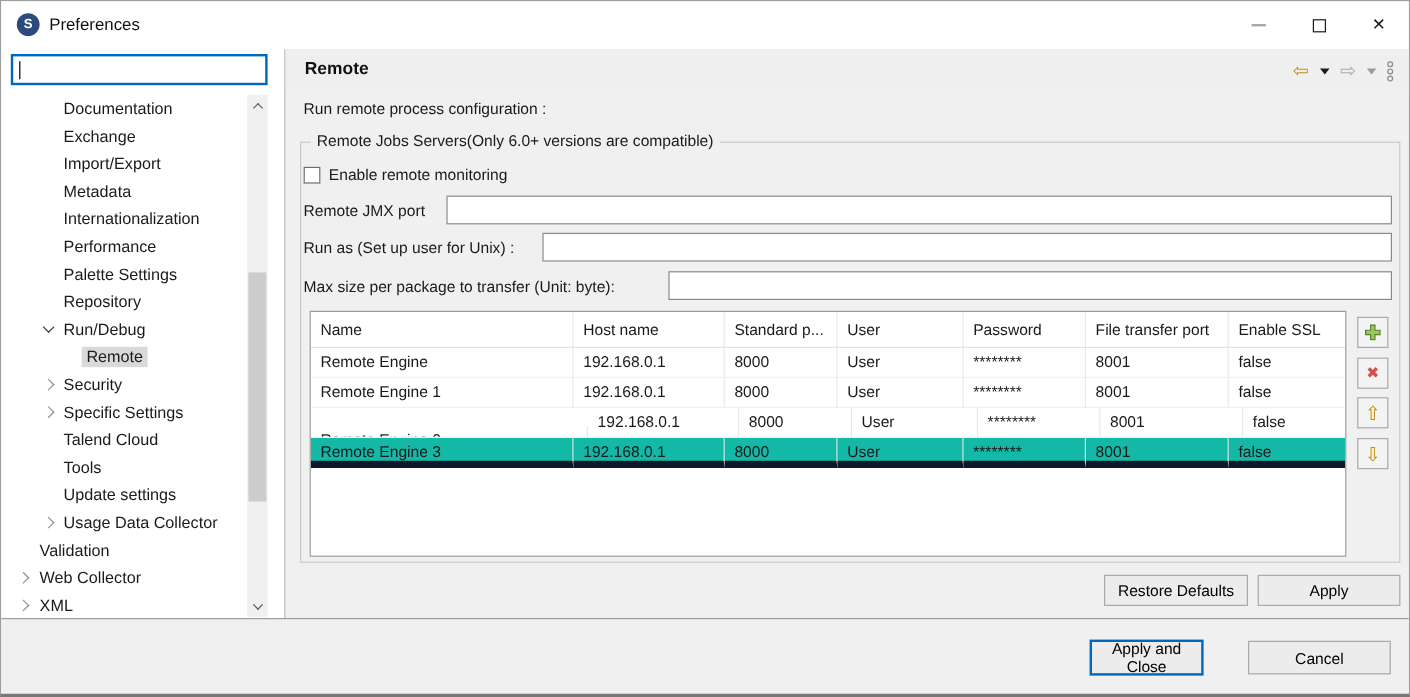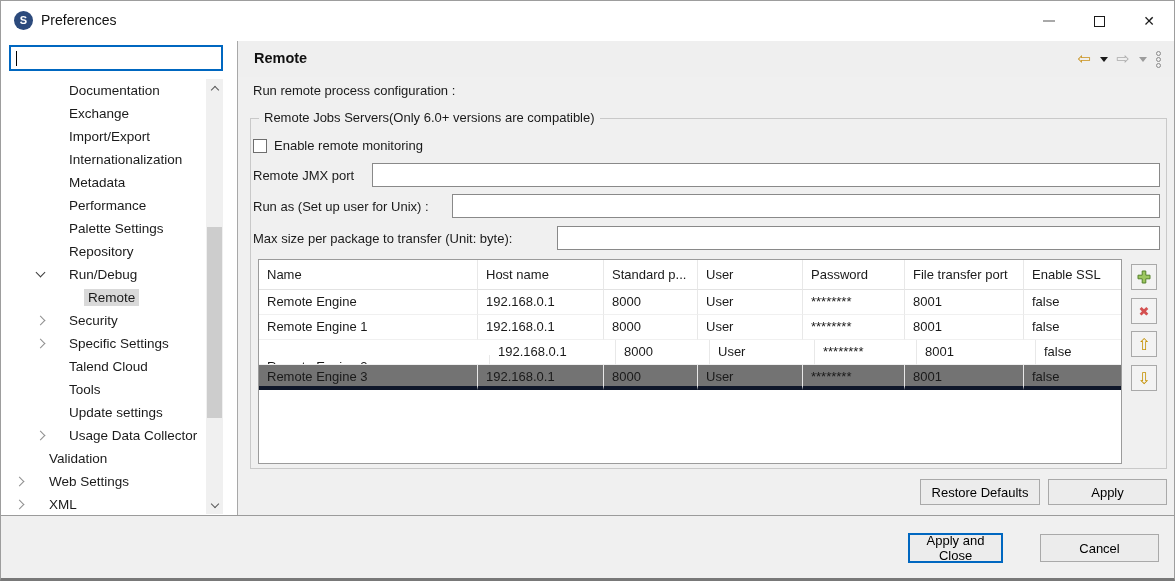--- a/index.html
+++ b/index.html
@@ -22,21 +22,21 @@
 
   
   .body{ position:relative; height:474px; display:flex; }
 
   .sidebar{ position:relative; width:237px; background:#ffffff; border-right:1px solid #a8a8a8; }
   .filter-box{ position:absolute; left:8px; top:4px; width:214px; height:26px; background:#fff;
     border:2px solid #0067c0; }
   .text-caret{ position:absolute; left:5px; top:4px; width:1px; height:15px; background:#000; }
 
   .tree{ position:absolute; left:0; top:38px; width:205px; }
-  .tree-item{ position:relative; height:23px; line-height:23px; white-space:nowrap; cursor:default;padding-left:16px; }
+  .tree-item{ position:relative; height:23px; line-height:23px; white-space:nowrap; cursor:default; }
   .tree-label{ font-size:13.5px; padding:1px 4px; }
   .tree-label.selected{ background:#d9d9d9; }
   .lvl0 .tree-label{ margin-left:28px; } .lvl1 .tree-label{ margin-left:48px; } .lvl2 .tree-label{ margin-left:67px; }
   .chev{ position:absolute; top:8px; width:7px; height:7px; }
   .lvl0 .chev{ left:15px; } .lvl1 .chev{ left:36px; }
   .chev.collapsed{ border-right:1.6px solid #8f8f8f; border-bottom:1.6px solid #8f8f8f; transform:rotate(-45deg); }
   .chev.expanded{ border-right:1.6px solid #3c3c3c; border-bottom:1.6px solid #3c3c3c; transform:rotate(45deg); top:6px; }
 
   .vscroll{ position:absolute; left:205px; top:38px; width:17px; height:435px; background:#f0f0f0; }
   .scroll-arrow{ position:absolute; left:0; width:17px; height:17px; display:flex; align-items:center; justify-content:center; }
@@ -72,21 +72,21 @@
   .lbl-runas{ left:15px; top:122px; } .inp-runas{ left:214px; top:117px; width:708px; }
   .lbl-max{ left:15px; top:154px; } .inp-max{ left:319px; top:149px; width:603px; }
 
   
   .table{ position:absolute; left:20px; top:182px; width:864px; height:205px; background:#fff; border:1px solid #9b9b9b; overflow:hidden; }
   .t-row{ display:flex; }
   .t-head{ height:30px; }
   .t-head .cell{ line-height:29px; border-bottom:1px solid #e2e2e2; }
   .t-body-row{ height:25px; }
   .t-body-row .cell{ line-height:24px; border-bottom:1px solid #f0f0f0; }
-  .t-body-row.selected .cell{ background:#737373; border-bottom:4px solid #0f172a; }
+  .t-body-row.selected .cell{ background:#14b8a6; border-bottom:6px solid #0f172a; }
   .cell{ padding-left:8px; border-right:1px solid #e8e8e8; white-space:nowrap; overflow:hidden; }
   .cell:last-child{ border-right:none; flex:1; }
 
   .action-btn{ position:absolute; left:893px; width:26px; height:26px; background:#f3f3f3; border:1px solid #a9a9a9;
     display:flex; align-items:center; justify-content:center; }
   .ab-add{ top:187px; } .ab-del{ top:221px; } .ab-up{ top:254px; } .ab-down{ top:288px; }
   .icon-del{ color:#d45050; font-size:13px; font-weight:bold; font-family:"DejaVu Sans",sans-serif; }
   .icon-move{ color:#c49000; font-size:16px; font-family:"DejaVu Sans",sans-serif; }
 
   .push-btn{ position:absolute; height:26px; background:#ececec; border:1px solid #a9a9a9; font:inherit;
@@ -124,35 +124,35 @@
   <div class="body">
 
     <div class="sidebar">
       <div class="filter-box">
         <span class="text-caret"></span>
       </div>
       <div class="tree" id="tree">
           <div class="tree-item lvl1"><span class="tree-label">Documentation</span></div>
           <div class="tree-item lvl1"><span class="tree-label">Exchange</span></div>
           <div class="tree-item lvl1"><span class="tree-label">Import/Export</span></div>
+          <div class="tree-item lvl1"><span class="tree-label">Metadata</span></div>
           <div class="tree-item lvl1"><span class="tree-label">Internationalization</span></div>
-          <div class="tree-item lvl1"><span class="tree-label">Metadata</span></div>
           <div class="tree-item lvl1"><span class="tree-label">Performance</span></div>
           <div class="tree-item lvl1"><span class="tree-label">Palette Settings</span></div>
           <div class="tree-item lvl1"><span class="tree-label">Repository</span></div>
           <div class="tree-item lvl1"><span class="chev expanded"></span><span class="tree-label">Run/Debug</span></div>
           <div class="tree-item lvl2"><span class="tree-label selected">Remote</span></div>
           <div class="tree-item lvl1"><span class="chev collapsed"></span><span class="tree-label">Security</span></div>
           <div class="tree-item lvl1"><span class="chev collapsed"></span><span class="tree-label">Specific Settings</span></div>
           <div class="tree-item lvl1"><span class="tree-label">Talend Cloud</span></div>
           <div class="tree-item lvl1"><span class="tree-label">Tools</span></div>
           <div class="tree-item lvl1"><span class="tree-label">Update settings</span></div>
           <div class="tree-item lvl1"><span class="chev collapsed"></span><span class="tree-label">Usage Data Collector</span></div>
           <div class="tree-item lvl0"><span class="tree-label">Validation</span></div>
-          <div class="tree-item lvl0"><span class="chev collapsed"></span><span class="tree-label">Web Settings</span></div>
+          <div class="tree-item lvl0"><span class="chev collapsed"></span><span class="tree-label">Web Collector</span></div>
           <div class="tree-item lvl0"><span class="chev collapsed"></span><span class="tree-label">XML</span></div>
         </div>
       <div class="vscroll">
         <div class="scroll-arrow sa-up">
             <span class="chev"></span>
           </div>
         <div class="scroll-thumb"></div>
         <div class="scroll-arrow sa-down">
             <span class="chev"></span>
           </div>

